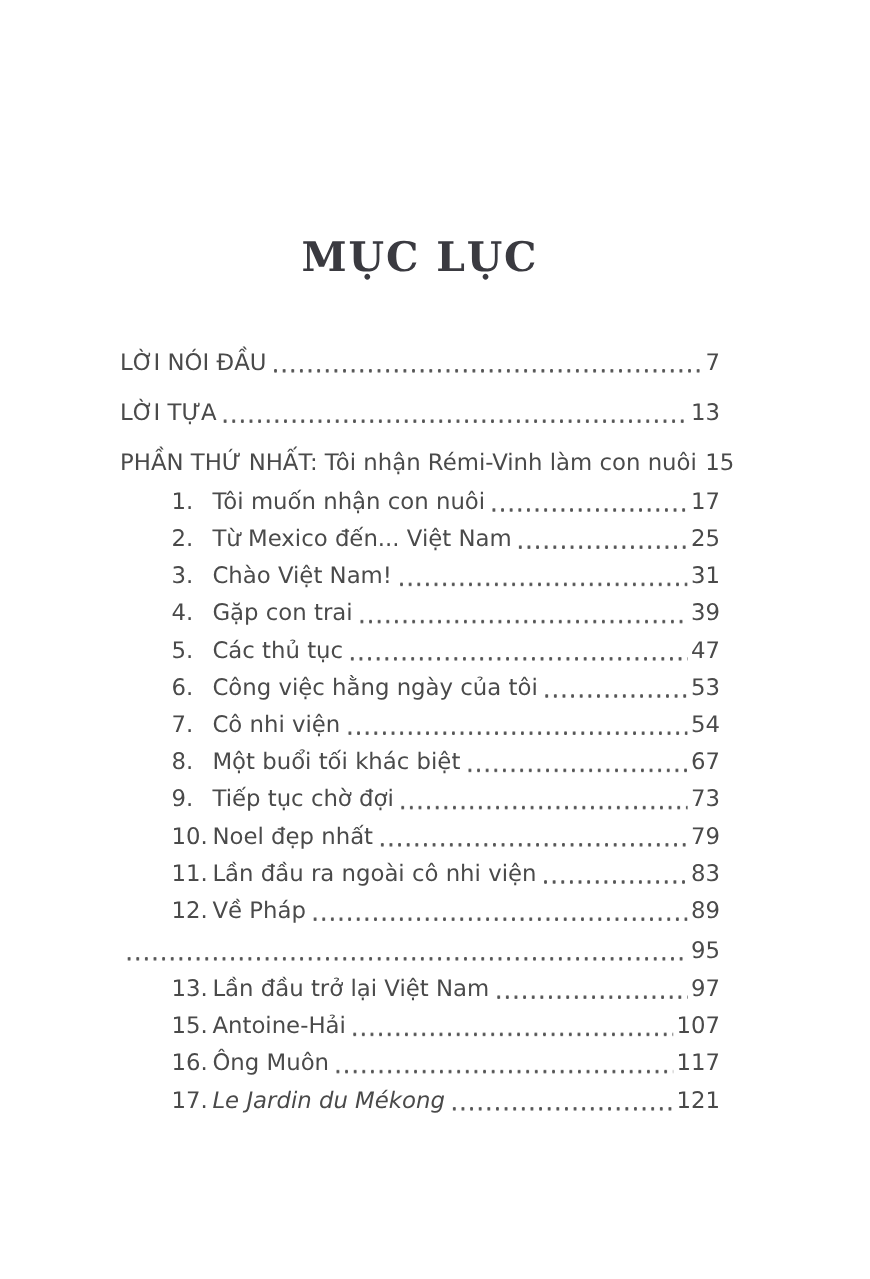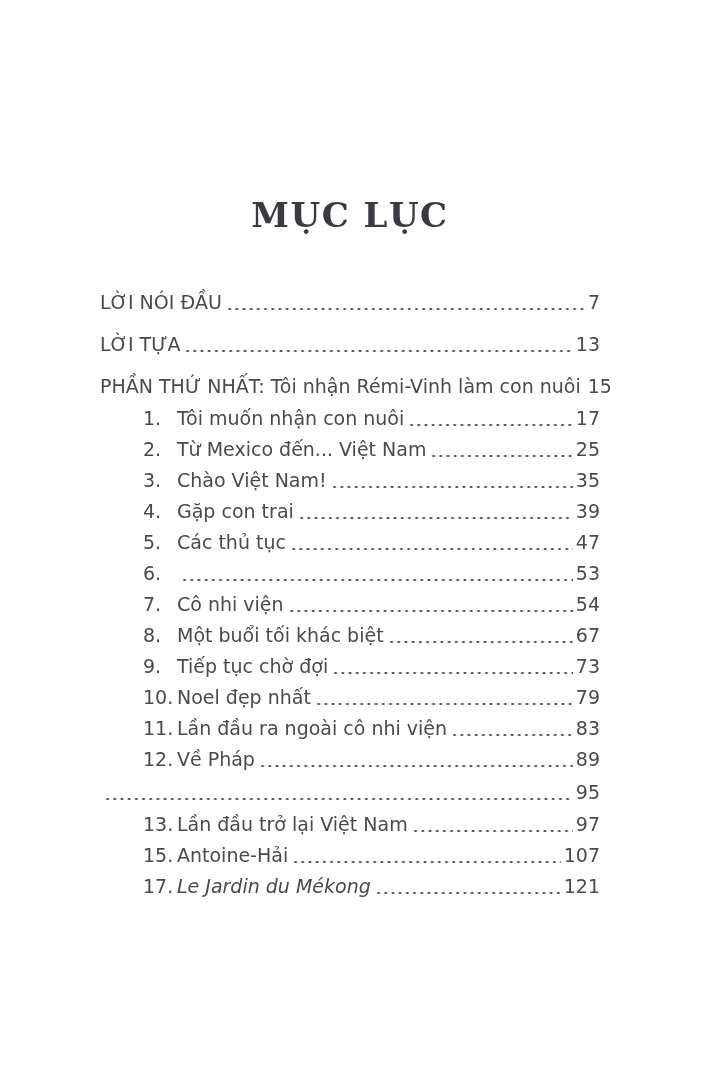--- a/index.html
+++ b/index.html
@@ -99,36 +99,37 @@
       <div class="row chapter">
     <span class="num">2.</span>
     <span class="label">Từ Mexico đến... Việt Nam</span>
     <span class="leader"></span>
     <span class="pagenum">25</span>
   </div>
       <div class="row chapter">
     <span class="num">3.</span>
     <span class="label">Chào Việt Nam!</span>
     <span class="leader"></span>
-    <span class="pagenum">35</span>
+    <span class="pagenum">31</span>
   </div>
       <div class="row chapter">
     <span class="num">4.</span>
     <span class="label">Gặp con trai</span>
     <span class="leader"></span>
     <span class="pagenum">39</span>
   </div>
       <div class="row chapter">
     <span class="num">5.</span>
     <span class="label">Các thủ tục</span>
     <span class="leader"></span>
     <span class="pagenum">47</span>
   </div>
       <div class="row chapter">
     <span class="num">6.</span>
+    <span class="label">Công việc hằng ngày của tôi</span>
     <span class="leader"></span>
     <span class="pagenum">53</span>
   </div>
       <div class="row chapter">
     <span class="num">7.</span>
     <span class="label">Cô nhi viện</span>
     <span class="leader"></span>
     <span class="pagenum">54</span>
   </div>
       <div class="row chapter">
@@ -172,19 +173,25 @@
     <span class="leader"></span>
     <span class="pagenum">97</span>
   </div>
       <div class="row chapter">
     <span class="num">15.</span>
     <span class="label">Antoine-Hải</span>
     <span class="leader"></span>
     <span class="pagenum">107</span>
   </div>
       <div class="row chapter">
+    <span class="num">16.</span>
+    <span class="label">Ông Muôn</span>
+    <span class="leader"></span>
+    <span class="pagenum">117</span>
+  </div>
+      <div class="row chapter">
     <span class="num">17.</span>
     <span class="label italic">Le Jardin du Mékong</span>
     <span class="leader"></span>
     <span class="pagenum">121</span>
   </div>
     </div>
 </div>
 
 </body></html>

